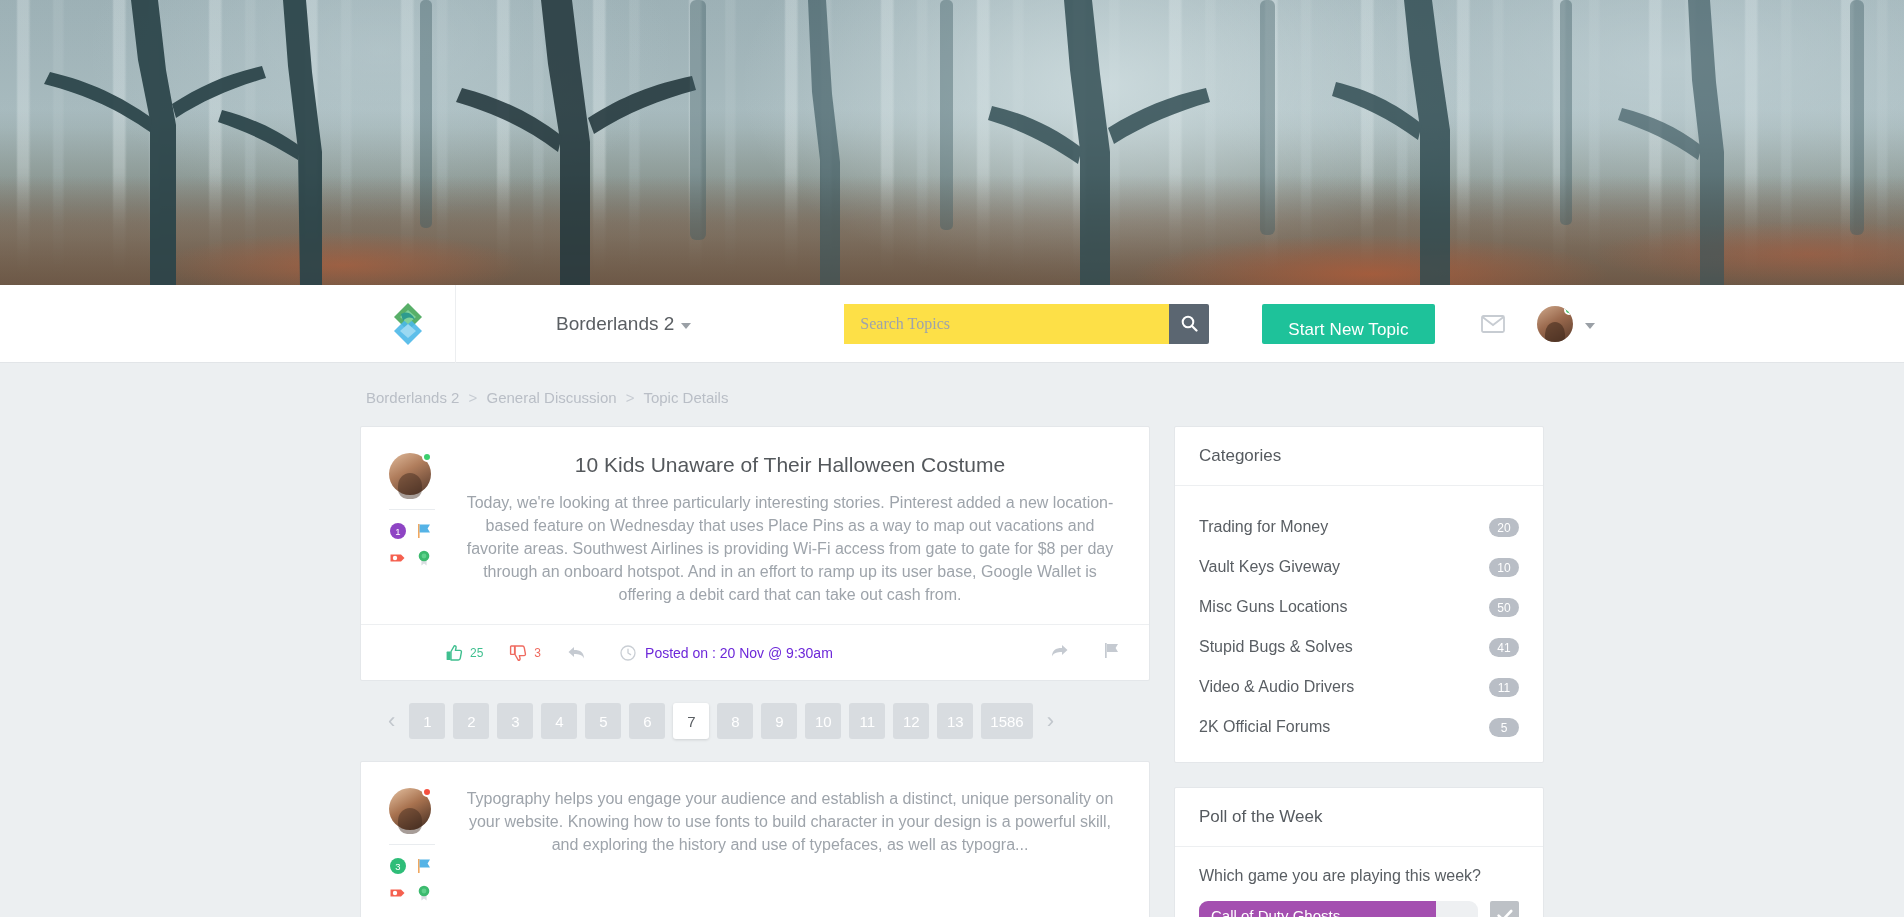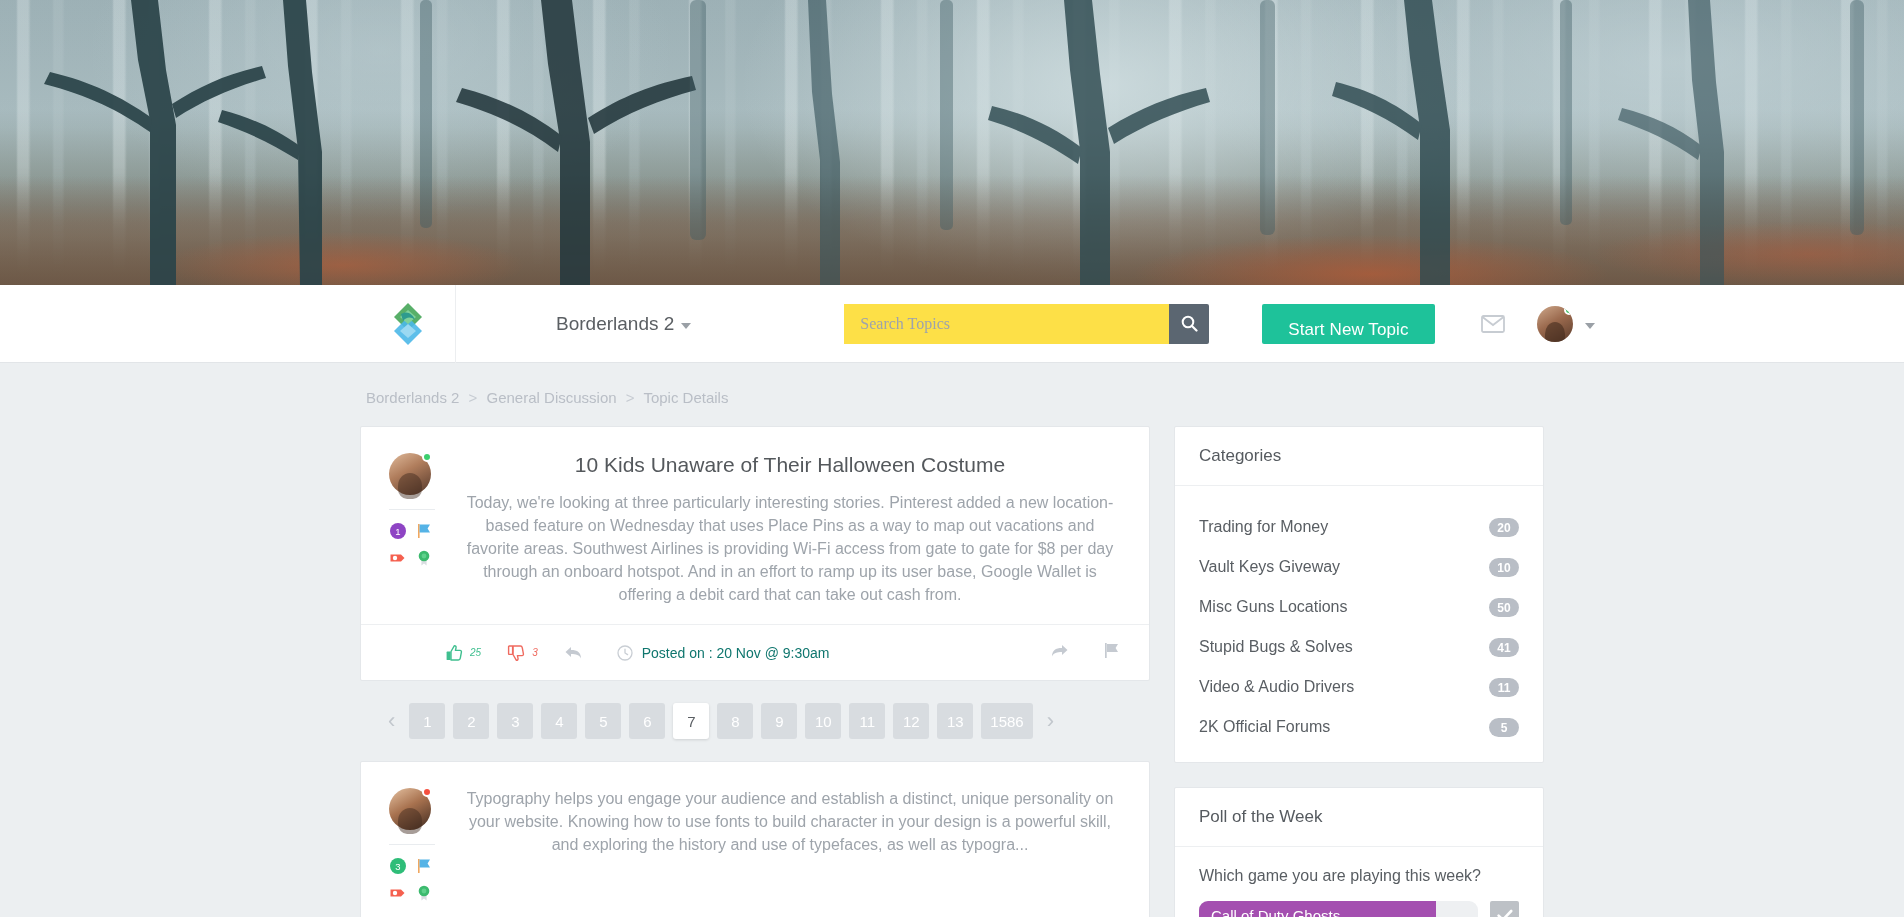--- a/index.html
+++ b/index.html
@@ -139,24 +139,24 @@
   .post-title{
     font-size:21px; color:#54585c; font-weight:400; margin-bottom:15px; cursor:pointer;
   }
   .post-text{ font-size:16px; line-height:1.43; color:#9ea4ab; }
 
   .post-footer{
     border-top:1px solid #edeff1; height:56px; display:flex; align-items:center;
     padding:0 28px 0 84px;
   }
   .fbtn{ display:flex; align-items:center; gap:7px; cursor:pointer; margin-right:26px; }
-  .fbtn .count{ font-size:10px;font-style:italic; }
+  .fbtn .count{ font-size:12px; }
   .count-up{ color:#3fbf8f; }
   .count-down{ color:#ef6a5f; }
-  .meta{ display:flex; align-items:center; gap:9px; color:#0f766e; font-size:14px; margin-left:8px; }
+  .meta{ display:flex; align-items:center; gap:9px; color:#6d28d9; font-size:14px; margin-left:8px; }
   .spacer{ flex:1; }
   .right-ico{ margin-left:34px; cursor:pointer; }
 
   
   .pagination{ display:flex; align-items:center; gap:8px; padding:22px 0 22px 22px; }
   .page-arrow{ color:#c2c7cd; font-size:22px; cursor:pointer; padding:0 6px; line-height:1; }
   .page-num{
     min-width:36px; height:36px; padding:0 9px; border-radius:3px;
     background:#d8dce0; color:#fff; font-size:15px;
     display:flex; align-items:center; justify-content:center; cursor:pointer;
@@ -169,21 +169,21 @@
     padding:19px 24px; font-size:17px; color:#555a5f; border-bottom:1px solid #edeff1;
   }
   .cat-list{ padding:16px 24px 20px 24px; }
   .cat-row{
     display:flex; align-items:flex-start; justify-content:space-between;
     padding:5px 0; cursor:pointer;margin-top:11px;
   }
   .cat-name{ font-size:16px; color:#595e63; }
   .cat-count{
     background:#b9bec6; color:#fff; font-size:12px; border-radius:10px;
-    min-width:30px; height:19px; display:flex; align-items:center; justify-content:center; padding:0 8px;font-weight:bold;
+    min-width:30px; height:19px; display:flex; align-items:center; justify-content:center; padding:0 8px;
   }
 
   .poll-body{ padding:20px 24px 22px 24px; }
   .poll-q{ font-size:16px; color:#585d62; margin-bottom:16px; }
   .poll-row{ display:flex; align-items:center; gap:12px; margin-bottom:13px; }
   .poll-track{ flex:1; height:29px; background:#eef0f2; position:relative; overflow:hidden;border-radius:9px; }
   .poll-fill{ position:absolute; left:0; top:0; bottom:0; display:flex; align-items:center; }
   .poll-label{ color:#fff; font-size:15px; padding-left:12px; white-space:nowrap; }
   .poll-check{
     width:29px; height:29px; flex:none; display:flex; align-items:center; justify-content:center;

